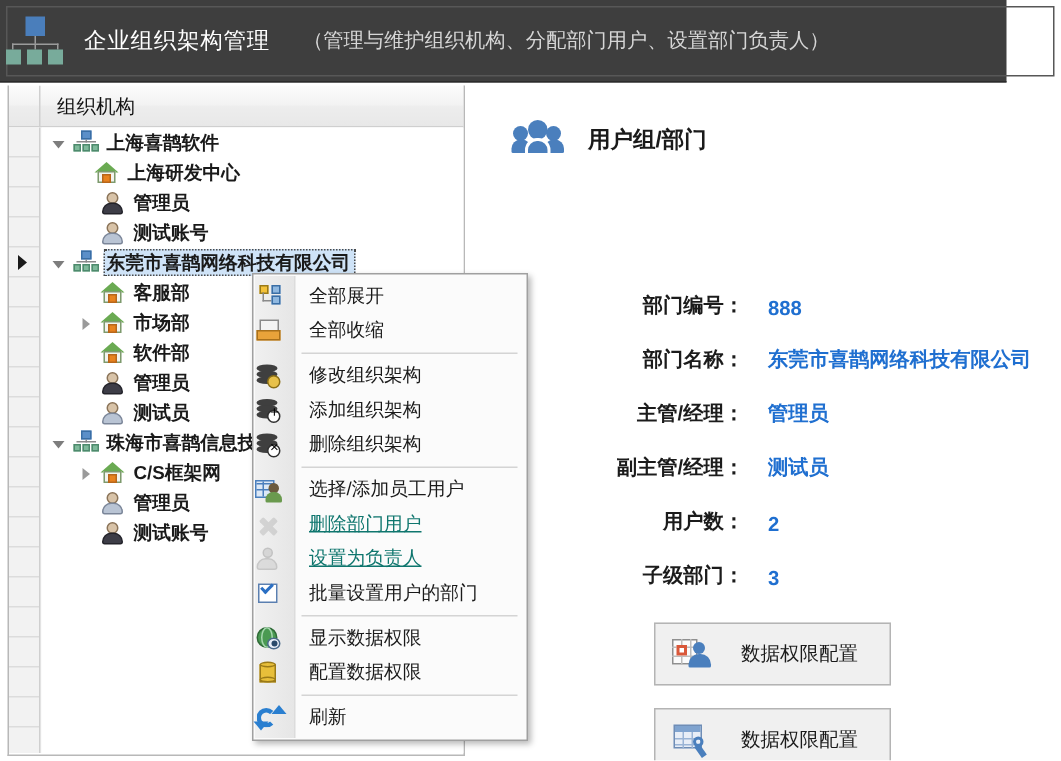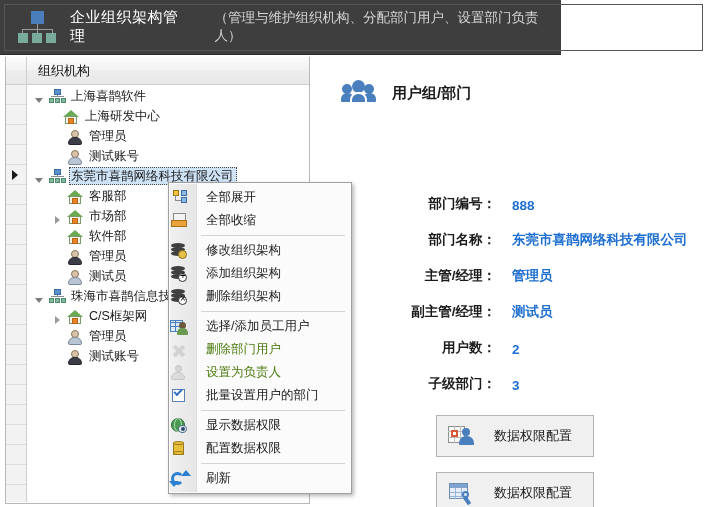--- a/index.html
+++ b/index.html
@@ -13,24 +13,23 @@
   #app {
     position: relative;
     width: 707px; height: 507px;
     background: #ffffff;
     overflow: hidden;
   }
 
   
   .titlebar {
     position: absolute; left: 0; top: 0;
-    width: 561px; height: 55px;
+    width: 671px; height: 55px;
     background: #3e3e3e;
     display: flex; align-items: center;
-    padding-left: 14px;
     border-bottom: 1px solid #2b2b2b;
   }
   .titlebar-inner {
     position: absolute; left: 4px; top: 4px;
     width: 699px; height: 47px;
     border: 1px solid #575757;
     pointer-events: none;
   }
   .org-icon {
     position: relative;
@@ -129,23 +128,24 @@
     border-top: 5px solid transparent;
     border-bottom: 5px solid transparent;
   }
   .tree-rows {
     position: absolute; left: 22px; top: 0;
     width: 281px; height: 417px;
     background: #ffffff;
   }
   .trow {
     height: 20px;
-    display: flex; align-items: flex-end;
+    display: flex; align-items: center;
     position: relative;
     white-space: nowrap;
+    font-weight: bold;
   }
   .trow .expander {
     width: 11px; height: 11px;
     flex: 0 0 11px;
     position: relative;
     margin-right: 3px;
   }
   .trow .expander.open::after {
     content: "";
     position: absolute; left: 1px; top: 4px;
@@ -347,21 +347,21 @@
   }
   .mi {
     position: relative;
     height: 23px;
     display: flex; align-items: center;
     z-index: 2;
     cursor: default;
   }
   .mi .micon { width: 27px; flex: 0 0 27px; height: 18px; position: relative; }
   .mi .mlabel { font-size: 12.5px; color: #1a1a1a; margin-left: 10px; }
-  .mi.disabled .mlabel { color: #4d7c0f; }
+  .mi.disabled .mlabel { color: #0f766e; text-decoration: underline; }
   .msep {
     height: 1px; background: #d4d4d4;
     margin: 3px 6px 3px 32px;
     position: relative; z-index: 2;
   }
 
   
   .mic { position:absolute; }
   
   .mi-expand .b1 { left:4px; top:1px; width:6px; height:6px; background:#f3c23a; border:1px solid #9a7a18; }

